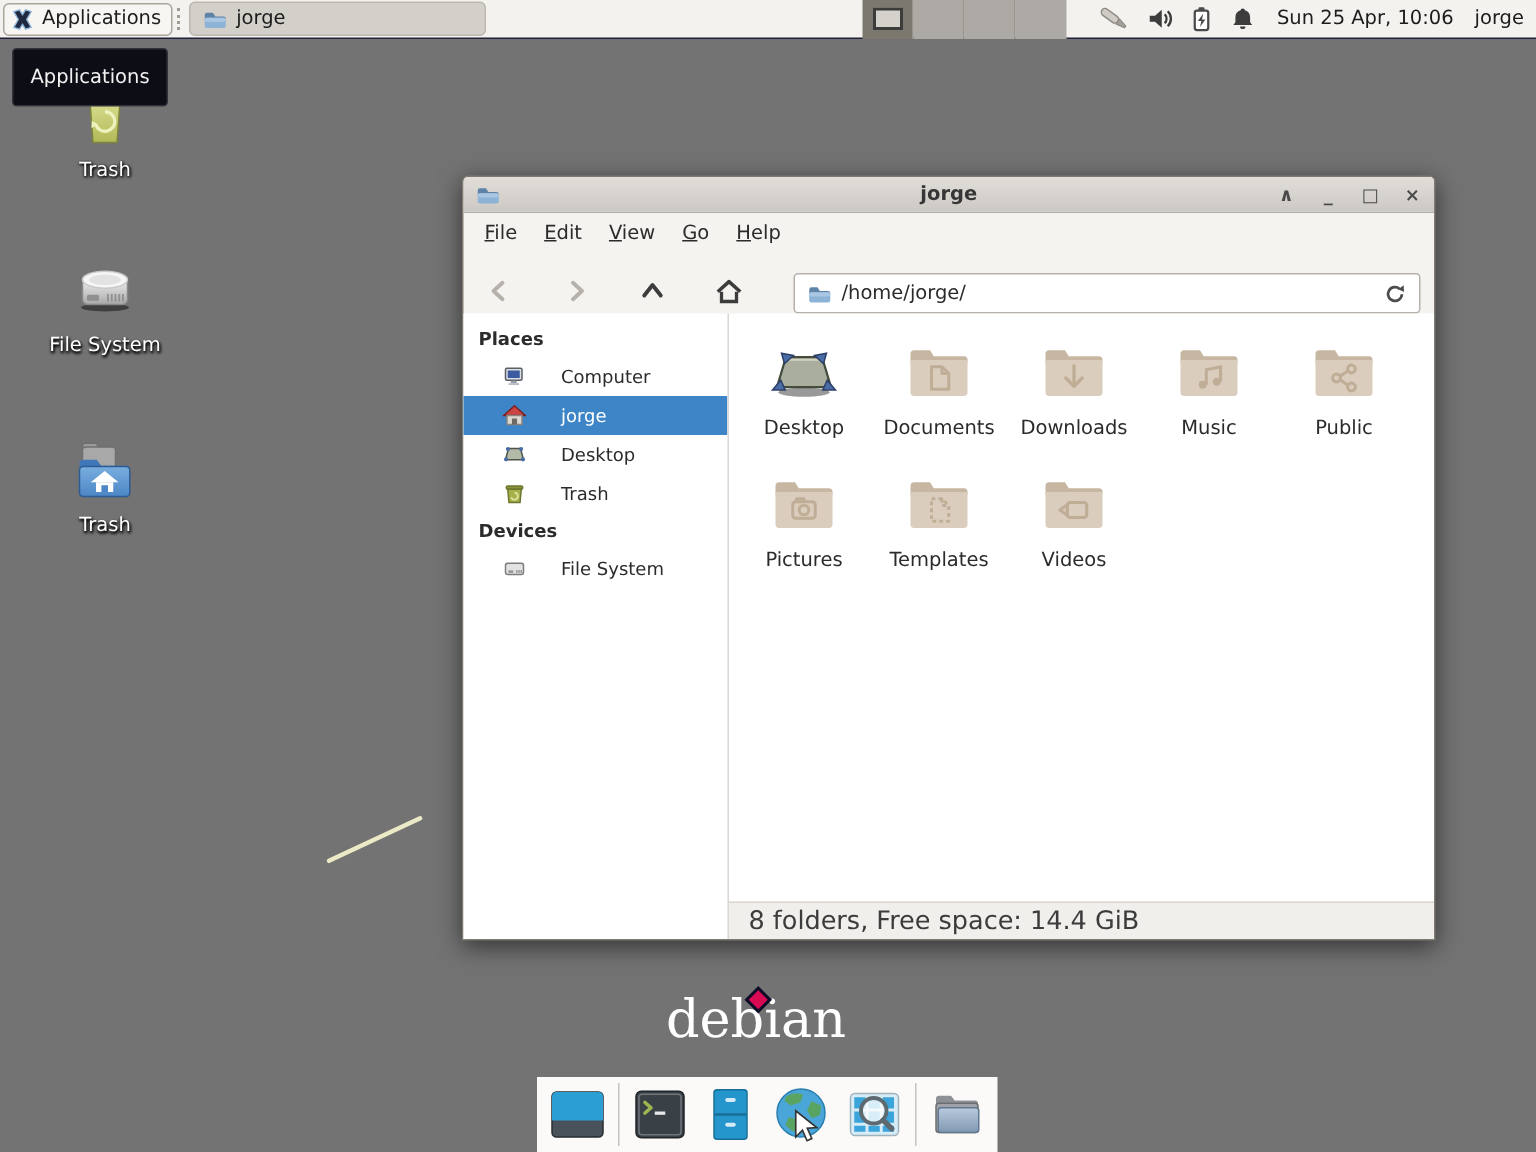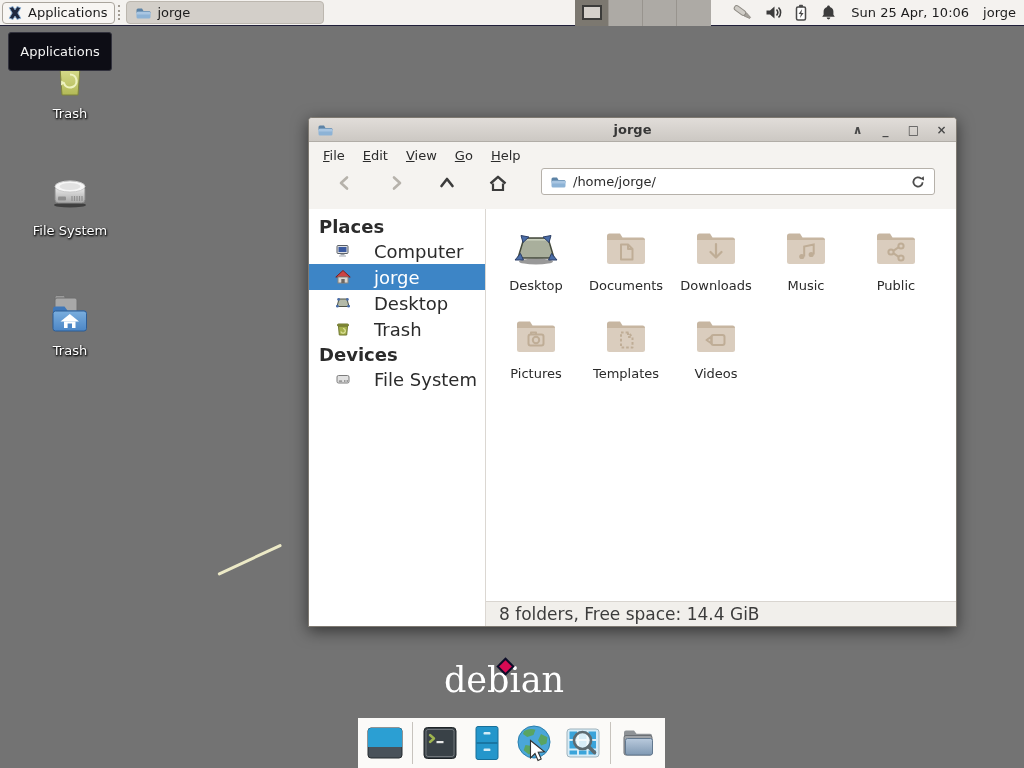--- a/index.html
+++ b/index.html
@@ -42,27 +42,27 @@
           border:1px solid #7f7a72;border-radius:4px 4px 0 0;box-shadow:0 4px 16px rgba(0,0,0,.55);
           display:flex;flex-direction:column;z-index:20}
   .titlebar{height:24px;background:linear-gradient(#e1ddd9,#ccc8c3);border-bottom:1px solid #b1ada7;
             border-radius:3px 3px 0 0;display:flex;align-items:center;padding:0 8px;position:relative;flex:0 0 24px}
   .title{position:absolute;left:0;right:0;text-align:center;font-weight:bold;font-size:13px;color:#363636}
   .controls{margin-left:auto;display:flex;gap:15px;z-index:1;color:#4a4a4a;align-items:center}
   .ctrl{width:13px;text-align:center;font-size:12px;font-weight:bold;line-height:22px;cursor:default}
   .menubar{height:26px;flex:0 0 26px;display:flex;align-items:center;padding:0 5px;font-size:13px;color:#2b2b2b}
   .menuitem{padding:3px 9px;cursor:default}
   u{text-decoration:underline}
-  .toolbar{height:41px;flex:0 0 41px;display:flex;align-items:flex-start;padding:0 21px;gap:21px}
+  .toolbar{height:41px;flex:0 0 41px;display:flex;align-items:flex-end;padding:0 9px;gap:21px}
   .tbtn{width:30px;height:30px;display:flex;align-items:center;justify-content:center}
   .pathbar{flex:1;height:27px;margin-left:7px;background:#fff;border:1px solid #b6b1aa;border-radius:3px;
            display:flex;align-items:center;padding:0 8px;gap:7px;font-size:13px;color:#2b2b2b}
   .path{flex:1}
   .wbody{flex:1;display:flex;min-height:0}
-  .sidebar{width:176px;background:#fff;padding-top:5px;font-size:18px;color:#2b2b2b}
+  .sidebar{width:176px;background:#fff;padding-top:5px;font-size:12px;color:#2b2b2b}
   .shead{font-weight:bold;padding:0 10px;height:24px;display:flex;align-items:center}
   .srow{display:flex;align-items:center;gap:23px;height:26px;padding-left:26px;cursor:default}
   .srow.selected{background:#3d85c6;color:#fff}
   .rightcol{flex:1;display:flex;flex-direction:column;background:#fff;border-left:1px solid #dbd7d2}
   .files{flex:1;display:flex;flex-wrap:wrap;align-content:flex-start;padding:15px 0 0 5px}
   .fitem{width:90px;height:88px;display:flex;flex-direction:column;align-items:center;cursor:default}
   .ficon{margin-bottom:6px}
   .flabel{font-size:13px;color:#2b2b2b}
   .statusbar{height:25px;flex:0 0 25px;background:#f1efeb;border-top:1px solid #d9d5d0;
              display:flex;align-items:center;padding:0 13px;font-size:17px;color:#3c3c3c}

